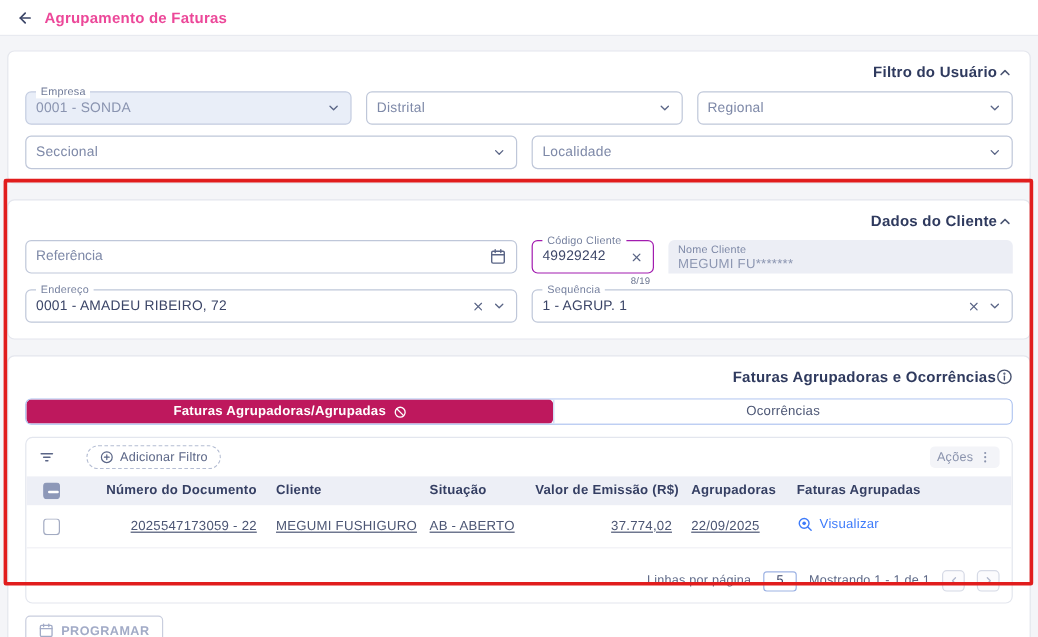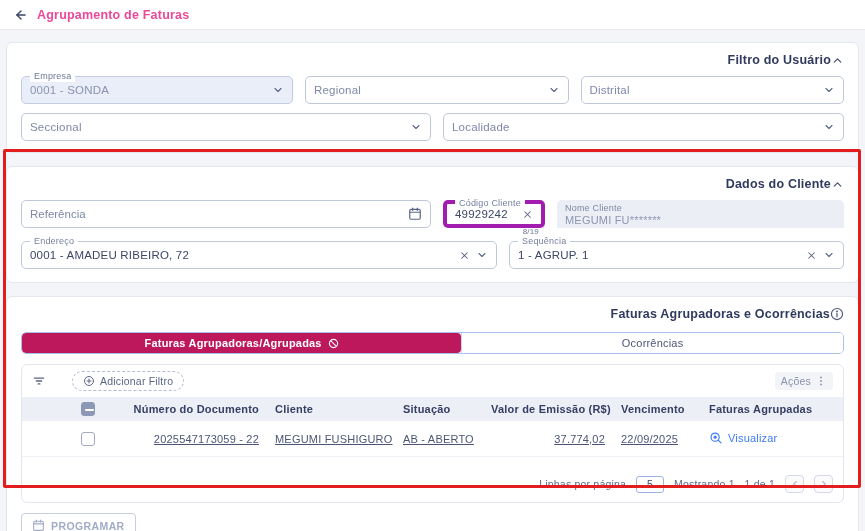--- a/index.html
+++ b/index.html
@@ -45,21 +45,21 @@
   .field .flabel {
     position: absolute; top: -6px; left: 8px; font-size: 9px; color: #76819f;
     background: #fff; padding: 0 4px; line-height: 11px; white-space: nowrap;
   }
   .field .fvalue { flex: 1; color: #3c4668; white-space: nowrap; overflow: hidden; }
   .field .fplaceholder { flex: 1; color: #7e89a8; }
   .field .ficons { display: flex; align-items: center; gap: 6px; color: #5a6586; }
   .field.disabled { background: #e9eef8; border-color: #c3cce0; }
   .field.disabled .fvalue { color: #8a94b0; }
   .field.disabled .flabel { color: #6f7a98; }
-  .field.focused { border: 4px solid #a21caf; justify-content: space-between; }
+  .field.focused { border: 1px solid #a21caf; justify-content: space-between; }
   .field input {
     border: none; outline: none; flex: 1; font-size: 11.5px; background: transparent;
     font-family: "Liberation Sans", sans-serif; color: #3c4668; min-width: 0;
   }
   .field input::placeholder { color: #7e89a8; }
   .field.filled {
     background: #eceef5; border: none; border-radius: 5px 5px 0 0;
     flex-direction: column; align-items: flex-start; justify-content: center; gap: 1px;
   }
   .field.filled .ilabel { font-size: 9px; color: #7d88a6; }
@@ -68,21 +68,21 @@
 
   
   .w-empresa   { width: 272px; }
   .w-regional  { flex: 1; }
   .w-distrital { flex: 1; }
   .w-seccional { width: 410px; }
   .w-localidade{ flex: 1; }
   .w-referencia{ width: 410px; }
   .w-codigo    { width: 102px; }
   .w-nome      { flex: 1; }
-  .w-endereco  { width: 476px; }
+  .w-endereco  { width: 410px; }
   .w-sequencia { flex: 1; }
 
   
   .tabs {
     margin: 2px 4px 10px 4px; display: flex; border: 1px solid #a9c0ef; border-radius: 5px;
     overflow: hidden; height: 22px;
   }
   .tab { display: flex; align-items: center; justify-content: center; gap: 6px; font-size: 11px; cursor: pointer; }
   .tab.active { width: 53.5%; background: #be185d; color: #fff; font-weight: bold; border-radius: 4px; }
   .tab.inactive { flex: 1; background: #fff; color: #4c5674; border-left: 1px solid #c8d6f2; }
@@ -94,21 +94,21 @@
     display: inline-flex; align-items: center; gap: 5px; border: 1px dashed #b4bdd3;
     border-radius: 12px; padding: 3px 10px; font-size: 10.5px; color: #5a6586; cursor: pointer;
     background: #fff;
   }
   .toolbar .spacer { flex: 1; }
   .actions-btn {
     display: inline-flex; align-items: center; gap: 4px; font-size: 10.5px; color: #8a93ad;
     background: #f3f4f8; border-radius: 4px; padding: 3px 6px; cursor: pointer;
   }
 
-  .thead, .trow { display: flex; align-items: center; padding-left: 45px; }
+  .thead, .trow { display: flex; align-items: center; }
   .thead { background: #edeff6; height: 24px; font-size: 11px; font-weight: bold; color: #353f63; }
   .trow { height: 36px; font-size: 11px; color: #4c5674; border-bottom: 1px solid #f0f1f6; text-decoration: underline; }
   .col { padding: 0 8px; white-space: nowrap; overflow: hidden; }
   .col-check   { width: 42px; display: flex; justify-content: center; }
   .col-numero  { width: 158px; }
   .col-cliente { width: 128px; }
   .col-situacao{ width: 88px; }
   .col-valor   { width: 130px; }
   .col-venc    { width: 88px; }
   .col-faturas { flex: 1; }
@@ -177,32 +177,32 @@
         <span class="flabel" style="background:#fff;">Empresa</span>
         <span class="fvalue">0001 - SONDA</span>
         <span class="ficons">
             <span>
               <svg width="12" height="12" viewBox="0 0 24 24" fill="none" stroke="currentColor" stroke-width="2.2" stroke-linecap="round" stroke-linejoin="round">
                 <polyline points="6 9 12 15 18 9"></polyline>
               </svg>
             </span>
           </span>
       </div>
+      <div class="field w-distrital">
+        <span class="fplaceholder">Distrital</span>
+        <span class="ficons">
+            <span>
+              <svg width="12" height="12" viewBox="0 0 24 24" fill="none" stroke="currentColor" stroke-width="2.2" stroke-linecap="round" stroke-linejoin="round">
+                <polyline points="6 9 12 15 18 9"></polyline>
+              </svg>
+            </span>
+          </span>
+      </div>
       <div class="field w-regional">
         <span class="fplaceholder">Regional</span>
-        <span class="ficons">
-            <span>
-              <svg width="12" height="12" viewBox="0 0 24 24" fill="none" stroke="currentColor" stroke-width="2.2" stroke-linecap="round" stroke-linejoin="round">
-                <polyline points="6 9 12 15 18 9"></polyline>
-              </svg>
-            </span>
-          </span>
-      </div>
-      <div class="field w-distrital">
-        <span class="fplaceholder">Distrital</span>
         <span class="ficons">
             <span>
               <svg width="12" height="12" viewBox="0 0 24 24" fill="none" stroke="currentColor" stroke-width="2.2" stroke-linecap="round" stroke-linejoin="round">
                 <polyline points="6 9 12 15 18 9"></polyline>
               </svg>
             </span>
           </span>
       </div>
     </div>
     <div class="row">
@@ -368,21 +368,21 @@
       </div>
 
       <div class="thead">
         <div class="col col-check">
             <span class="checkbox indeterminate"></span>
           </div>
         <div class="col col-numero num">Número do Documento</div>
         <div class="col col-cliente">Cliente</div>
         <div class="col col-situacao">Situação</div>
         <div class="col col-valor num">Valor de Emissão (R$)</div>
-        <div class="col col-venc">Vencimento</div>
+        <div class="col col-venc">Agrupadoras</div>
         <div class="col col-faturas">Faturas Agrupadas</div>
       </div>
 
       <div class="trow">
         <div class="col col-check">
             <span class="checkbox"></span>
           </div>
         <div class="col col-numero num">2025547173059 - 22</div>
         <div class="col col-cliente">MEGUMI FUSHIGURO</div>
         <div class="col col-situacao">AB - ABERTO</div>

